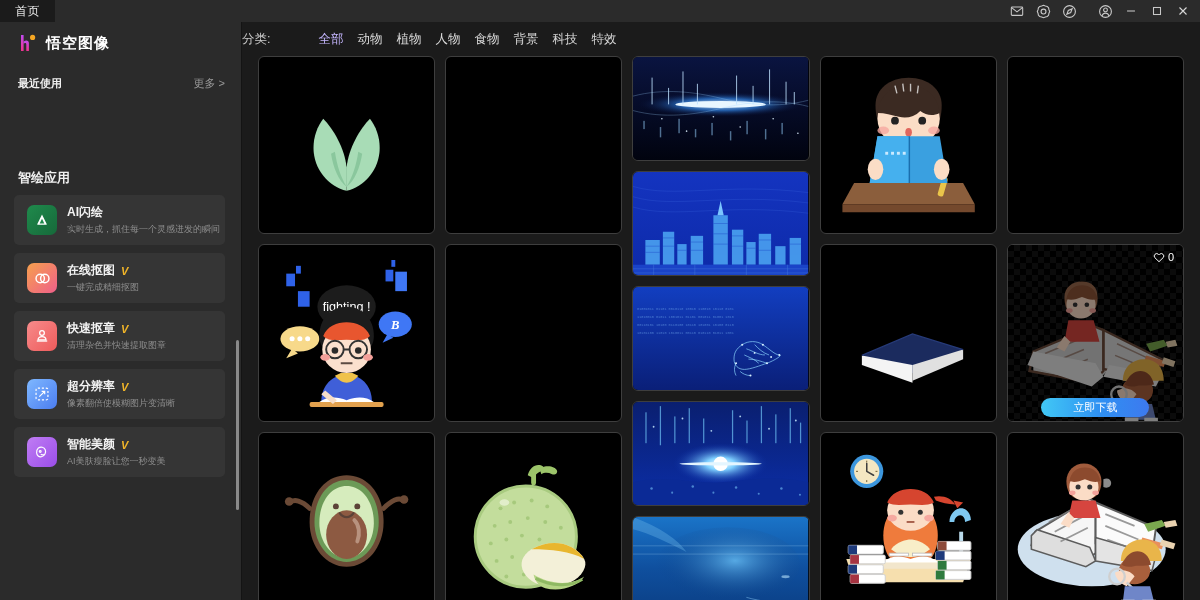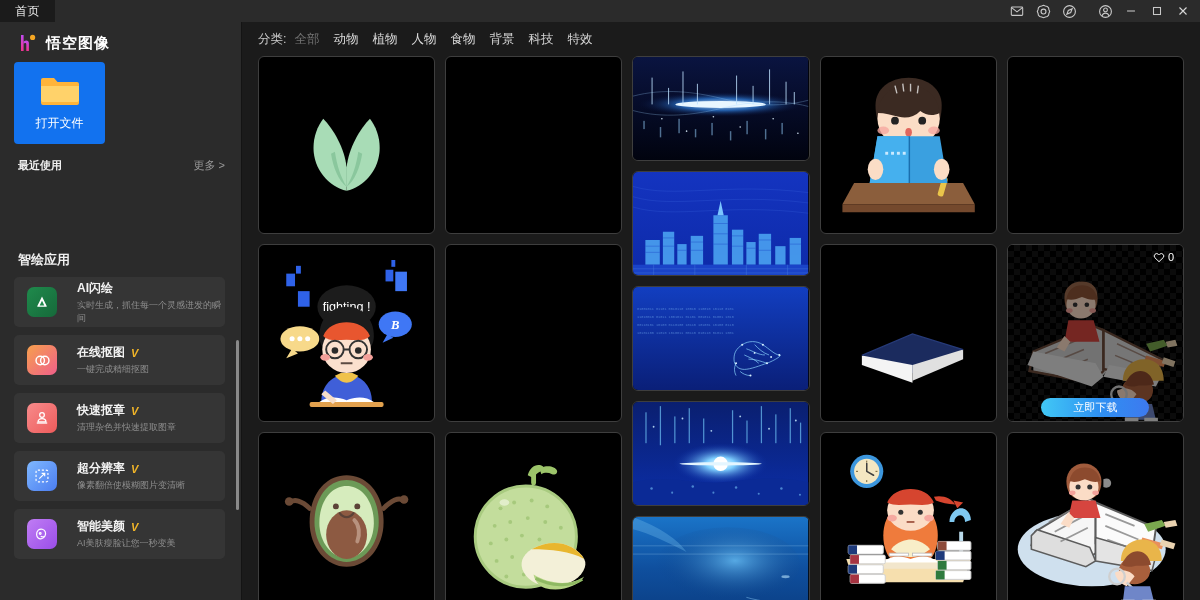--- a/index.html
+++ b/index.html
@@ -88,21 +88,21 @@
     display: flex; align-items: baseline; justify-content: space-between;
   }
   .sec-title { color: #f0f0f0; font-size: 11px; font-weight: bold; }
   .sec-more { color: #9a9a9a; font-size: 11px; cursor: pointer; }
   .recent-area { height: 72px; }
 
   .apps-title { margin: 6px 0 8px 18px; color: #f0f0f0; font-size: 13px; font-weight: bold; }
   .app-list { padding: 0 16px 0 14px; display: flex; flex-direction: column; gap: 8px; }
   .app-card {
     height: 50px; background: #353535; border-radius: 5px;
-    display: flex; align-items: center; gap: 20px; padding-left: 13px;
+    display: flex; align-items: center; gap: 10px; padding-left: 13px;
     cursor: pointer;
   }
   .app-ic { width: 30px; height: 30px; border-radius: 7px; flex: 0 0 30px;
             display:flex; align-items:center; justify-content:center; }
   .app-txt { display: flex; flex-direction: column; gap: 2px; }
   .app-name-row { display: flex; align-items: center; gap: 6px; }
   .app-name { color: #f2f2f2; font-size: 12px; font-weight: bold; }
   .vip-badge { color: #f0b428; font-size: 11px; font-weight: bold; font-style: italic; }
   .app-desc { color: #8d8d8d; font-size: 9px; }
 
@@ -112,27 +112,27 @@
     background: #8a8a8a;
   }
 
   
   .content {
     flex: 1; height: 578px; background: #1b1b1b;
     display: flex; flex-direction: column; overflow: hidden;
   }
   .catbar {
     height: 34px; display: flex; align-items: center;
-    padding-left: 16px; gap: 0;
+    gap: 0;
   }
   .cat-label { color: #c9c9c9; font-size: 12.5px; margin-right: 8px; }
   .cat {
     color: #d8d8d8; font-size: 12.5px; margin-right: 14px; cursor: pointer;
   }
-  .cat.active { color: #737373; }
+  .cat.active { color: #c4b5fd; margin-left: 40px; }
 
   .masonry {
     flex: 1; padding: 0 16px 0 16px;
     display: flex; gap: 10px; align-items: flex-start; overflow: hidden;
   }
   .col { display: flex; flex-direction: column; gap: 10px; flex: 1; min-width: 0;}
   .card {
     background: #000; border: 1px solid #3e3e3e; border-radius: 6px;
     position: relative; overflow: hidden; cursor: pointer;
   }
@@ -235,27 +235,20 @@
             </defs>
           <path d="M3 2h2.6v16H3z" fill="url(#lg)"></path>
           <path d="M5.6 8.4c2.6-1.7 5.3-1.2 5.3 1.8V18H8.3v-6.6c0-1.6-1.5-1.7-2.7-.7z" fill="url(#lg)"></path>
           <circle cx="14.6" cy="4.4" r="2.6" fill="#f5a623"></circle>
         </svg>
       </div>
       <div class="brand-name">悟空图像</div>
     </div>
 
     <div class="quick">
-      <div class="open-file">
-        <svg width="42" height="34" viewBox="0 0 42 34">
-          <path d="M2 5a2 2 0 012-2h11l3.5 4H38a2 2 0 012 2v19a2 2 0 01-2 2H4a2 2 0 01-2-2z" fill="#ffb43a"></path>
-          <path d="M2 11h38v14a2 2 0 01-2 2H4a2 2 0 01-2-2z" fill="#ffd26a"></path>
-        </svg>
-        <div class="lbl">打开文件</div>
-      </div>
     </div>
 
 
     <div class="sec-head">
       <div class="sec-title">最近使用</div>
       <div class="sec-more">更多 &gt;</div>
     </div>
     <div class="recent-area"></div>
 
     <div class="apps-title">智绘应用</div>

